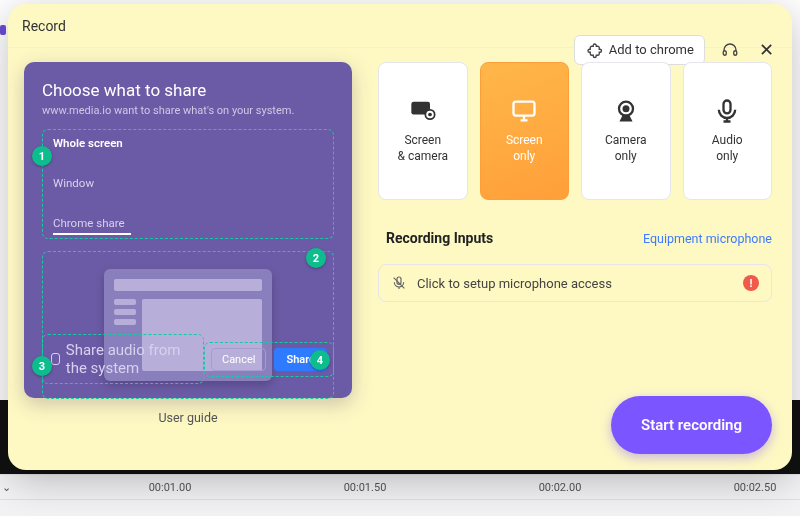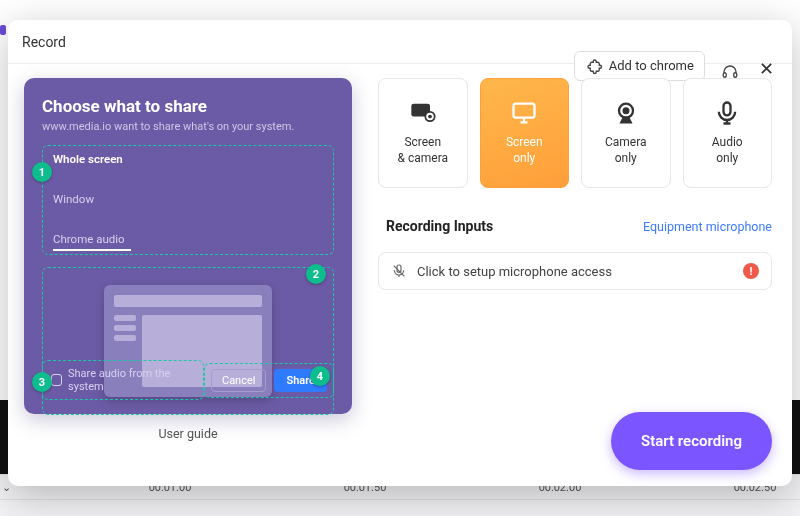--- a/index.html
+++ b/index.html
@@ -6,65 +6,65 @@
 html, body { width: 800px; height: 516px; overflow: hidden; background: #cfcfcf; }
 
 .backdrop { position: absolute; inset: 0; background: #111; }
 .backdrop .left-stripe { position:absolute; left:0; top:25px; width:6px; height:10px; background:#6b4bd6; border-radius:2px;}
 .backdrop .tl { position:absolute; left:0; top:0; width:800px; height:400px; background:#fff;}
 .backdrop .right-icons { position:absolute; right:8px; top:396px; color:#777; font-size:16px; display:flex; gap:10px;}
 .timeline { position:absolute; left:0; right:0; bottom:0; height:42px; background:#f3f3f5; border-top:1px solid #e4e4e8; font-size:11px; color:#555; }
 .timeline .tick { position:absolute; top:6px; transform:translateX(-50%); }
 .timeline .line { position:absolute; left:0; right:0; top:24px; height:1px; background:#e0e0e4;}
 
-.modal { position:absolute; left:8px; top:20px; width:784px; height:466px; background:#ffffff; border-radius:10px; box-shadow:0 10px 40px rgba(0,0,0,.25); overflow:hidden;}
+.modal { position:absolute; left:8px; top:4px; width:784px; height:466px; background:#fef9c3; border-radius:18px; box-shadow:0 10px 40px rgba(0,0,0,.25); overflow:hidden;}
 
 .modal-header { height:44px; display:flex; align-items:center; justify-content:space-between; padding:0 14px; border-bottom:1px solid #eee;}
 .modal-header .title { font-size:14px; color:#333; }
-.modal-header .right { display:flex; align-items:flex-end; gap:16px;margin-top:48px; }
+.modal-header .right { display:flex; align-items:center; gap:16px;margin-top:48px; }
 .chrome-btn { display:flex; align-items:center; gap:6px; border:1px solid #ddd; border-radius:6px; padding:5px 10px; font-size:13px; color:#333; background:#fff; cursor:pointer;}
 .hdr-icon { width:18px; height:18px; color:#444; cursor:pointer;}
 .close-x { font-size:18px; color:#333; cursor:pointer; padding:2px 4px;}
 
 .modal-body { display:flex; height:calc(100% - 44px); }
 
 .left-pane { width:360px; padding:14px 16px 10px 16px; display:flex; flex-direction:column; align-items:center; }
 .share-card { width:328px; height:336px; background:#6b5ba6; border-radius:10px; position:relative; padding:18px 18px 14px 18px; box-shadow:0 6px 20px rgba(50,40,100,.25); color:#fff; }
-.share-title { font-size:17px; font-weight:700; margin-bottom:4px;}
+.share-title { font-size:17px; font-weight:400; margin-bottom:4px;}
 .share-sub { font-size:11px; color:#cfc8e6; margin-bottom:12px;}
 .tab-row { position:relative; display:flex; gap:26px; border:1.5px dashed #18c9a6; border-radius:6px; padding:6px 10px 8px 10px;flex-direction:column; }
 .tab-row .tab { font-size:11.5px; color:#d7d1ee; cursor:pointer; white-space:nowrap; }
 .tab-row .tab.active { color:#fff; font-weight:600; }
 .tab-underline { position:absolute; left:10px; bottom:3px; width:78px; height:2px; background:#fff;}
 .preview-box { margin-top:12px; border:1.5px dashed #18c9a6; border-radius:6px; padding:14px 18px; position:relative; height:148px; display:flex; align-items:center; justify-content:center;}
 .window-mock { width:168px; height:112px; background:#8a7fbd; border-radius:6px; padding:10px; box-shadow:0 4px 10px rgba(0,0,0,.2);}
 .window-mock .bar { height:12px; background:#b7afda; border-radius:2px; margin-bottom:8px;}
 .window-mock .row { display:flex; gap:6px; height:72px;}
 .window-mock .side { width:22px; display:flex; flex-direction:column; gap:4px;}
 .window-mock .side div { height:6px; background:#b7afda; border-radius:2px;}
 .window-mock .main { flex:1; background:#b7afda; border-radius:2px;}
 .bottom-row { position:absolute; left:18px; right:18px; bottom:14px; display:flex; align-items:center; justify-content:space-between; }
-.audio-check { display:flex; align-items:center; gap:6px; border:1.5px dashed #18c9a6; border-radius:6px; padding:6px 8px; font-size:11px; color:#d7d1ee;}
+.audio-check { display:flex; align-items:center; gap:6px; border:1.5px dashed #18c9a6; border-radius:6px; padding:6px 8px; font-size:15px; color:#d7d1ee;}
 .audio-check .box { width:12px; height:12px; border:1.5px solid #d7d1ee; border-radius:3px;}
 .btn-pair { display:flex; gap:8px; border:1.5px dashed #18c9a6; border-radius:6px; padding:5px 6px;}
 .btn-cancel { font-size:11px; color:#fff; border:1px solid #a69ccf; background:transparent; border-radius:4px; padding:4px 10px; cursor:pointer;}
 .btn-share { font-size:11px; color:#fff; background:#2f7bff; border:none; border-radius:4px; padding:4px 12px; font-weight:600; cursor:pointer;}
 
 .badge { position:absolute; width:20px; height:20px; border-radius:50%; background:#0ebd8d; color:#fff; font-size:11px; font-weight:700; display:flex; align-items:center; justify-content:center; box-shadow:0 1px 3px rgba(0,0,0,.3); z-index:5;}
 .b1 { left:8px; top:84px;}
 .b2 { right:26px; top:186px;}
 .b3 { left:8px; top:294px;}
 .b4 { right:22px; top:288px;}
 
 .user-guide { margin-top:12px; font-size:12.5px; color:#555;}
 
 .right-pane { flex:1; padding:14px 20px 16px 10px; display:flex; flex-direction:column;}
 .section-title { font-size:14px; font-weight:700; color:#222; margin-bottom:12px;}
 .mode-row { display:flex; gap:12px; margin-bottom:22px;}
-.mode-card { flex:1; height:110px; border:1px solid #e5e5eb; border-radius:8px; display:flex; flex-direction:column; align-items:center; justify-content:center; gap:8px; cursor:pointer; background:#fff; color:#333;}
+.mode-card { flex:1; height:138px; border:1px solid #e5e5eb; border-radius:8px; display:flex; flex-direction:column; align-items:center; justify-content:center; gap:8px; cursor:pointer; background:#fff; color:#333;}
 .mode-card .lbl { font-size:12px; text-align:center; line-height:1.3;}
 .mode-card.active { background:linear-gradient(160deg,#ffb74a,#ff9f3a); border-color:#ff9f3a; color:#fff;}
 .mode-card svg { width:28px; height:28px;}
 
 .inputs-row { display:flex; align-items:center; justify-content:space-between; margin-bottom:10px;}
 .equip-link { font-size:12.5px; color:#3e7bff; cursor:pointer;}
 .mic-row { border:1px solid #e5e5eb; border-radius:8px; padding:10px 12px; display:flex; align-items:center; gap:10px; font-size:13px; color:#444; cursor:pointer;justify-content:space-between;}
 .mic-row svg { width:16px; height:16px; color:#666;}
 .mic-row .warn { margin-left:auto; width:16px; height:16px; border-radius:50%; background:#ef5a4a; color:#fff; font-size:11px; font-weight:700; display:flex; align-items:center; justify-content:center;}
 
@@ -116,21 +116,21 @@
         <div class="badge b2">2</div>
         <div class="badge b3">3</div>
         <div class="badge b4">4</div>
 
         <div class="share-title">Choose what to share</div>
         <div class="share-sub">www.media.io want to share what's on your system.</div>
 
         <div class="tab-row">
           <span class="tab active">Whole screen</span>
           <span class="tab">Window</span>
-          <span class="tab">Chrome audio</span>
+          <span class="tab">Chrome share</span>
           <div class="tab-underline"></div>
         </div>
 
         <div class="preview-box">
           <div class="window-mock">
             <div class="bar"></div>
             <div class="row">
               <div class="side">
                   <div></div>
                   <div></div>

